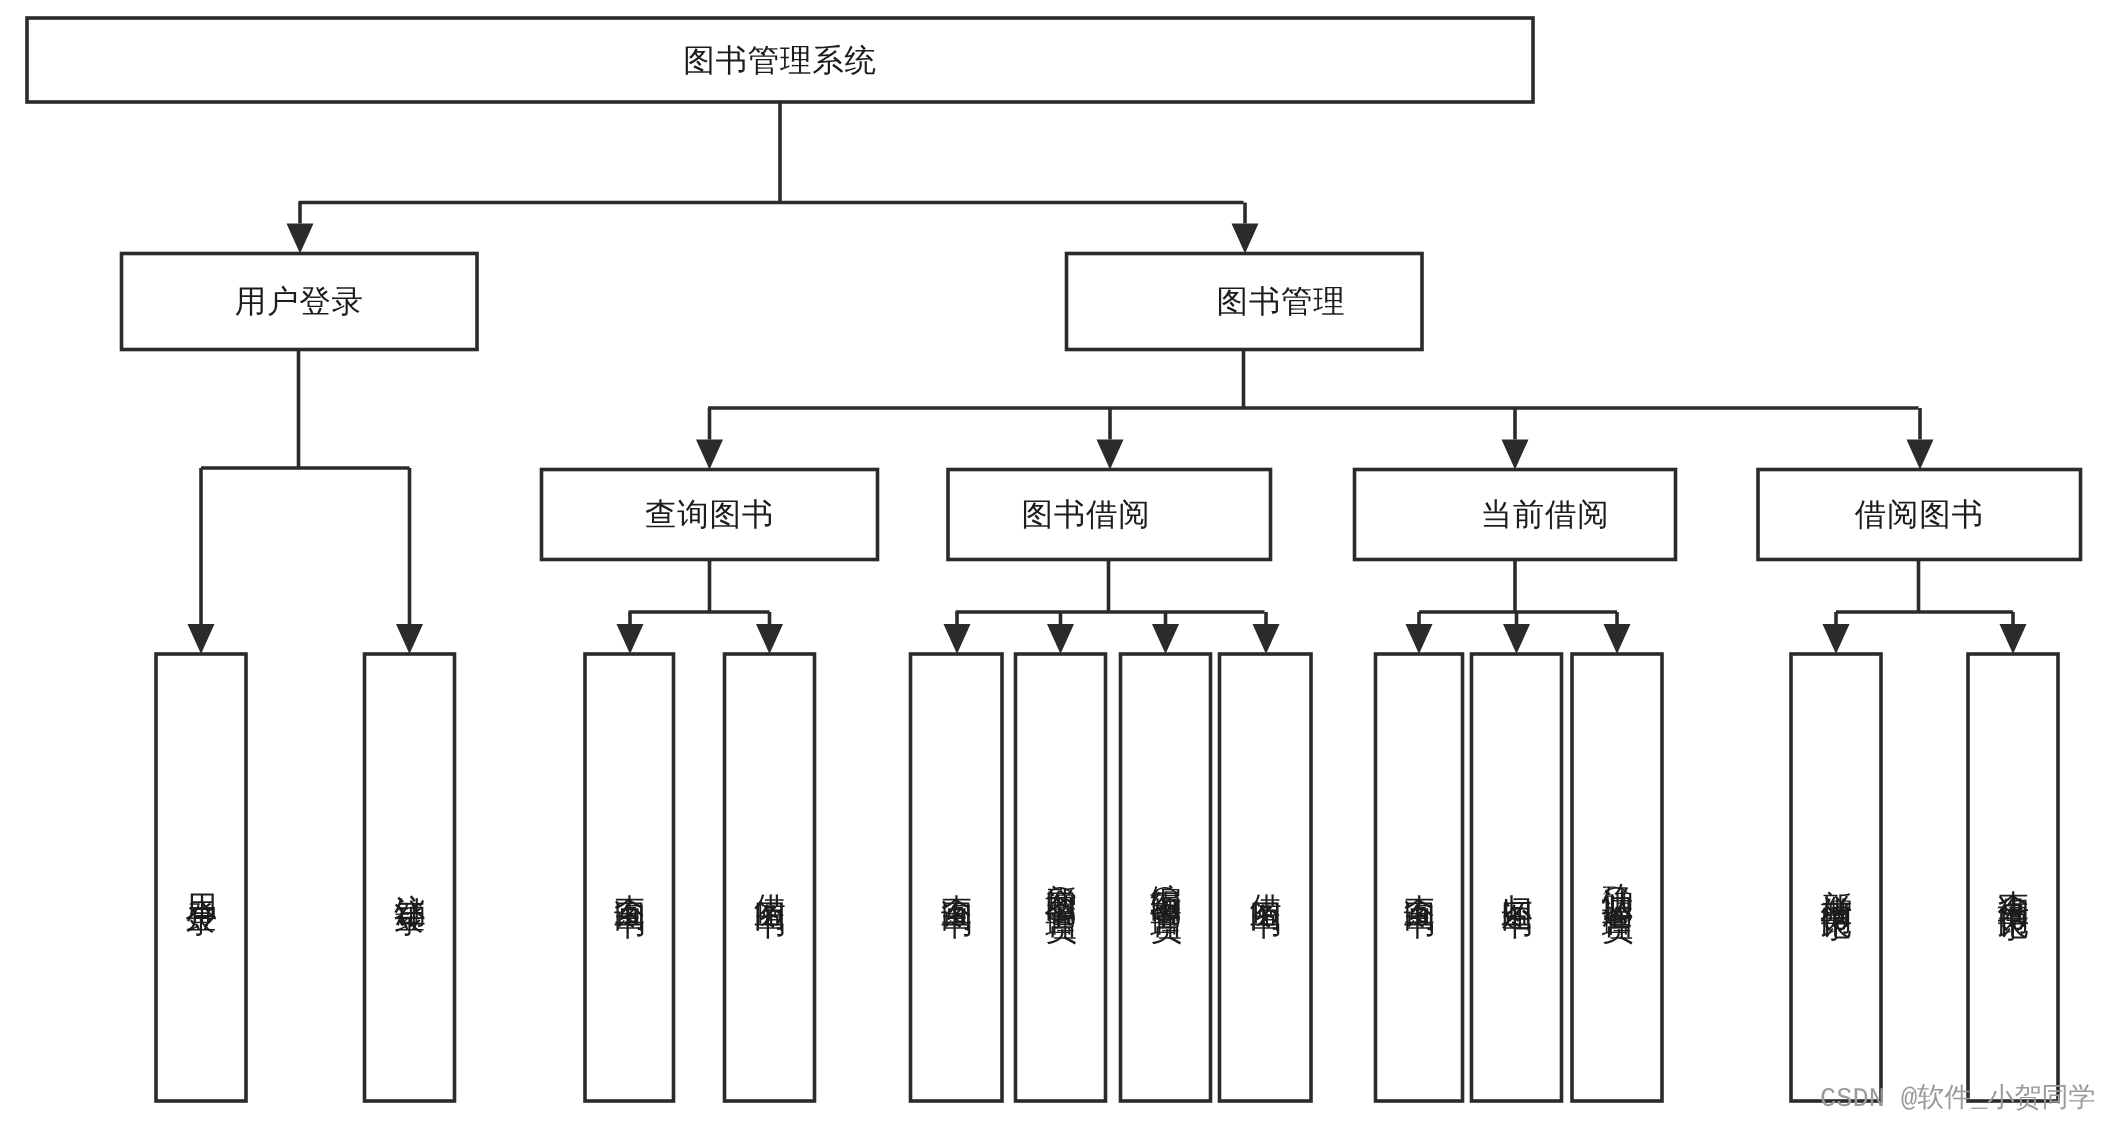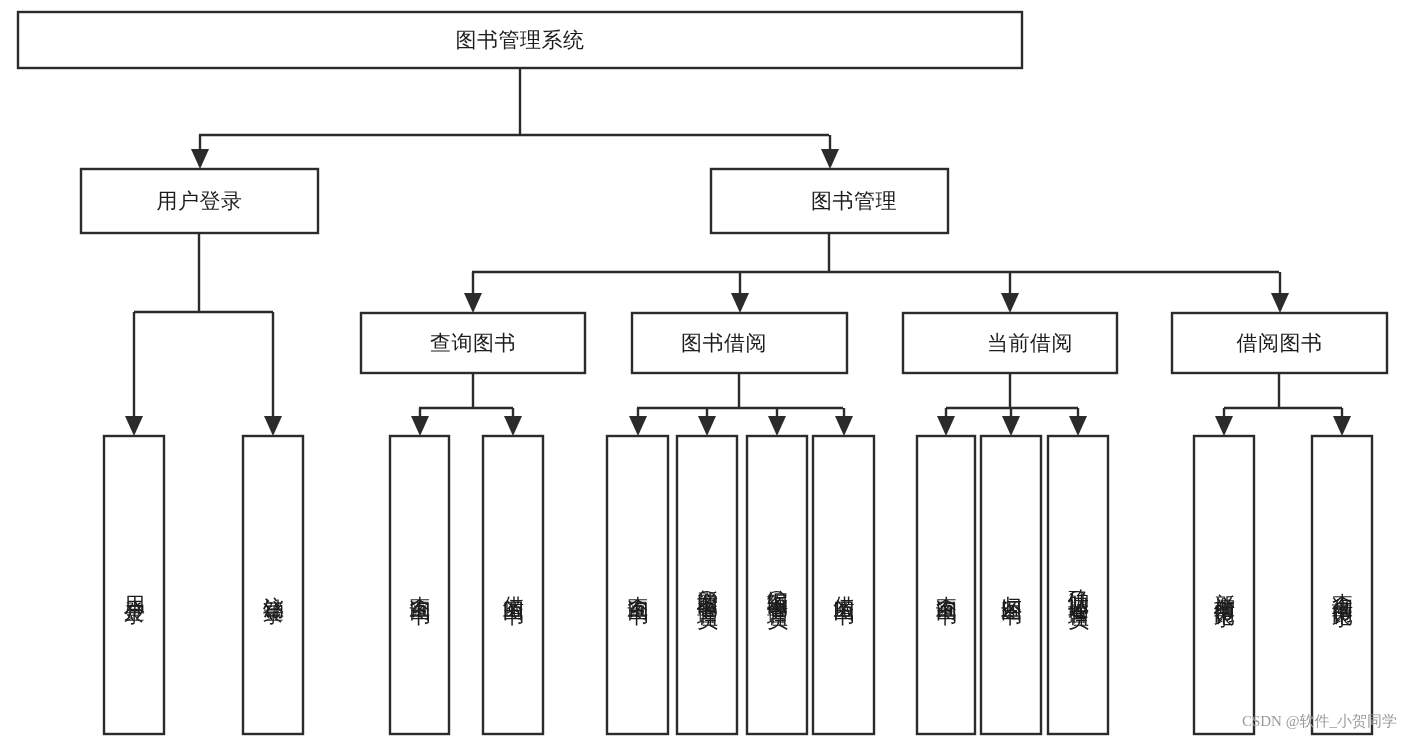--- a/index.html
+++ b/index.html
@@ -53,25 +53,25 @@
   }
   .node-label.vertical {
     writing-mode: vertical-rl;
     text-orientation: upright;
     font-size: 21px;
     letter-spacing: 3px;
   }
   .watermark {
     position: absolute;
     right: 8px;
-    bottom: 16px;
-    font-size: 15px;
+    bottom: 4px;
+    font-size: 18px;
     color: #9a9a9a;
     white-space: nowrap;
-    font-family: Liberation Serif, serif;
+    font-family: Liberation Mono, monospace;
   }
 </style>
 </head>
 <body>
 
 <div id="canvas">
 
   <svg class="diagram" viewBox="0 0 1405 747">
     <g id="edges-layer">
         <line x1="520" y1="68" x2="520" y2="135" class="edge"></line>

